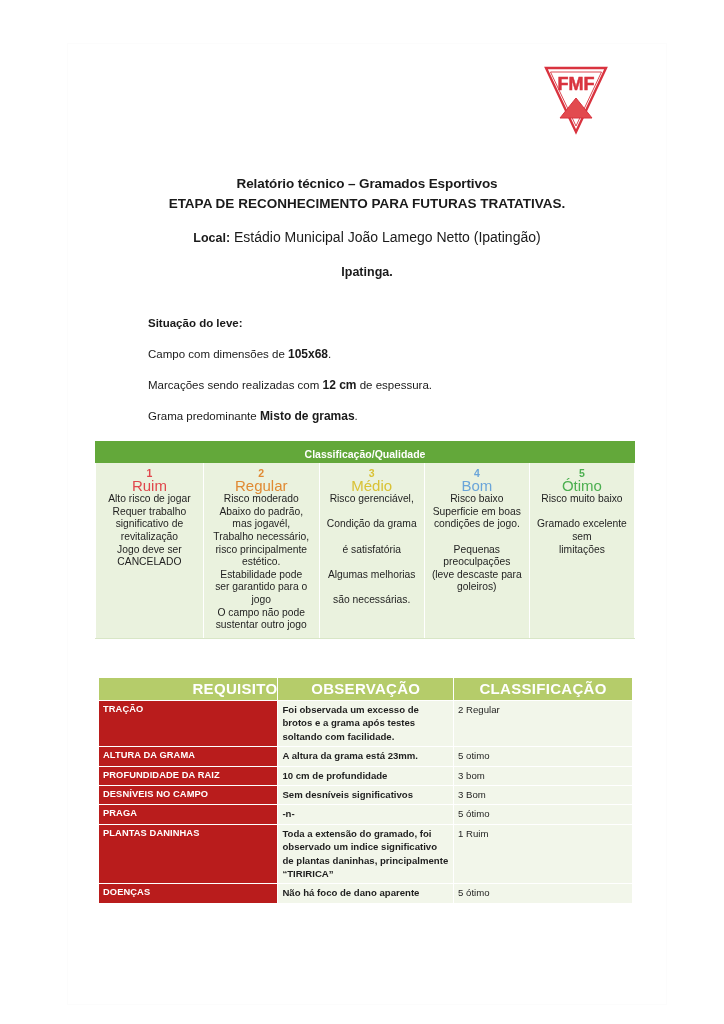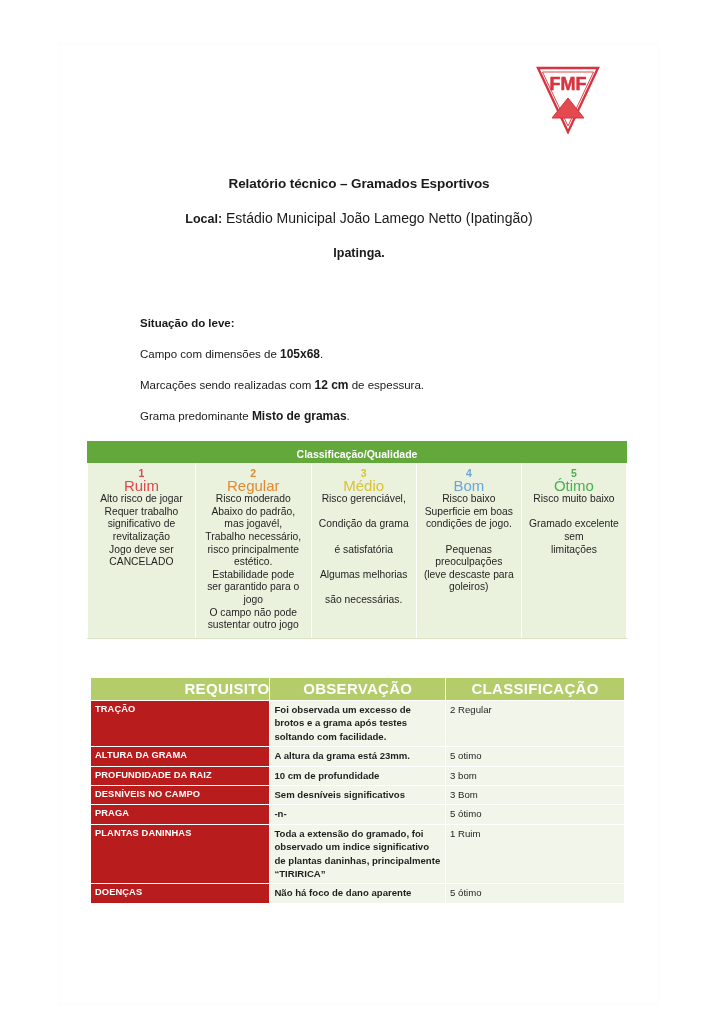--- a/index.html
+++ b/index.html
@@ -10,21 +10,21 @@
   body {
     width: 724px;
     height: 1024px;
     font-family: "Liberation Sans", sans-serif;
     color: #1a1a1a;
     position: relative;
     overflow: hidden;
   }
   .page {
     position: absolute;
-    left: 60px;
+    left: 68px;
     top: 44px;
     width: 598px;
     height: 960px;
     background: #ffffff;
     box-shadow: 0 0 0 1px #fcfcfc;
   }
 
   
   .logo-wrap {
     position: absolute;
@@ -170,20 +170,21 @@
     <svg width="72" height="82" viewBox="0 0 72 82">
       <polygon points="6,12 66,12 36,76" fill="#ffffff" stroke="#d9333f" stroke-width="2.4"></polygon>
       <polygon points="10.5,16 61.5,16 36,70" fill="none" stroke="#d9333f" stroke-width="0.9"></polygon>
       <text x="36" y="34" text-anchor="middle" font-family="'Liberation Sans', sans-serif" font-size="18" font-weight="bold" fill="#d9333f" stroke="#d9333f" stroke-width="0.5">FMF</text>
       <polygon points="36,42 52,62 20,62" fill="#e24a4f" stroke="#d9333f" stroke-width="1"></polygon>
     </svg>
   </div>
 
   <div class="title-block">
     <div class="t-line1">Relatório técnico – Gramados Esportivos</div>
+    <div class="t-line2">ETAPA DE RECONHECIMENTO PARA FUTURAS TRATATIVAS.</div>
     <div class="local-block">
       <span class="lbl">Local:</span>
       <span>Estádio Municipal João Lamego Netto (Ipatingão)</span>
     </div>
     <div class="city-line">Ipatinga.</div>
   </div>
 
   <div class="body-block">
     <p class="lead">Situação do leve:</p>
     <p>

